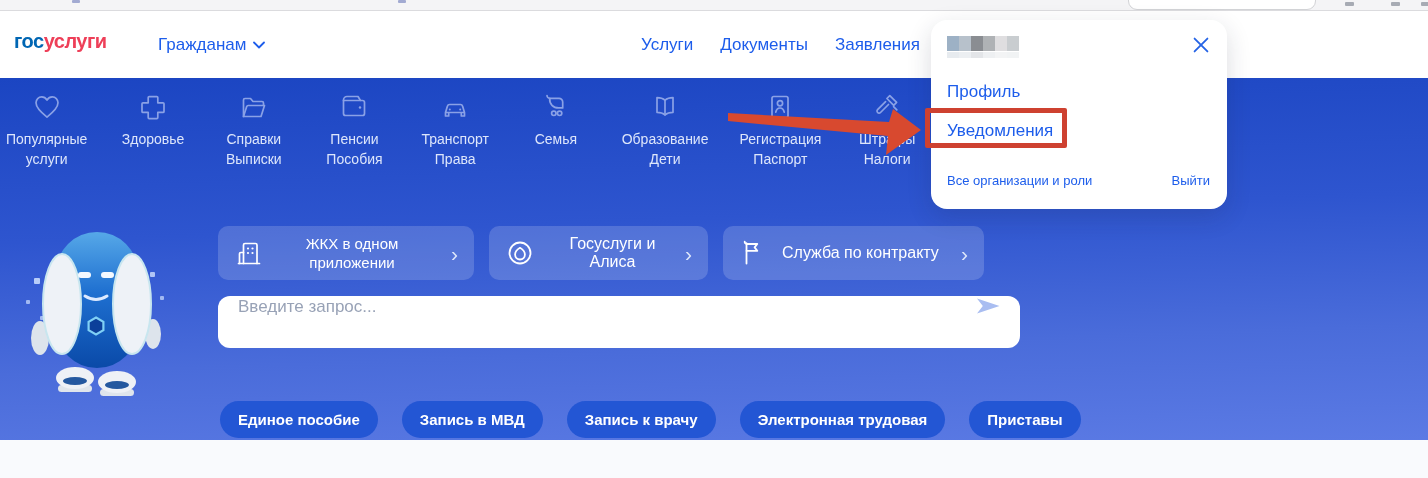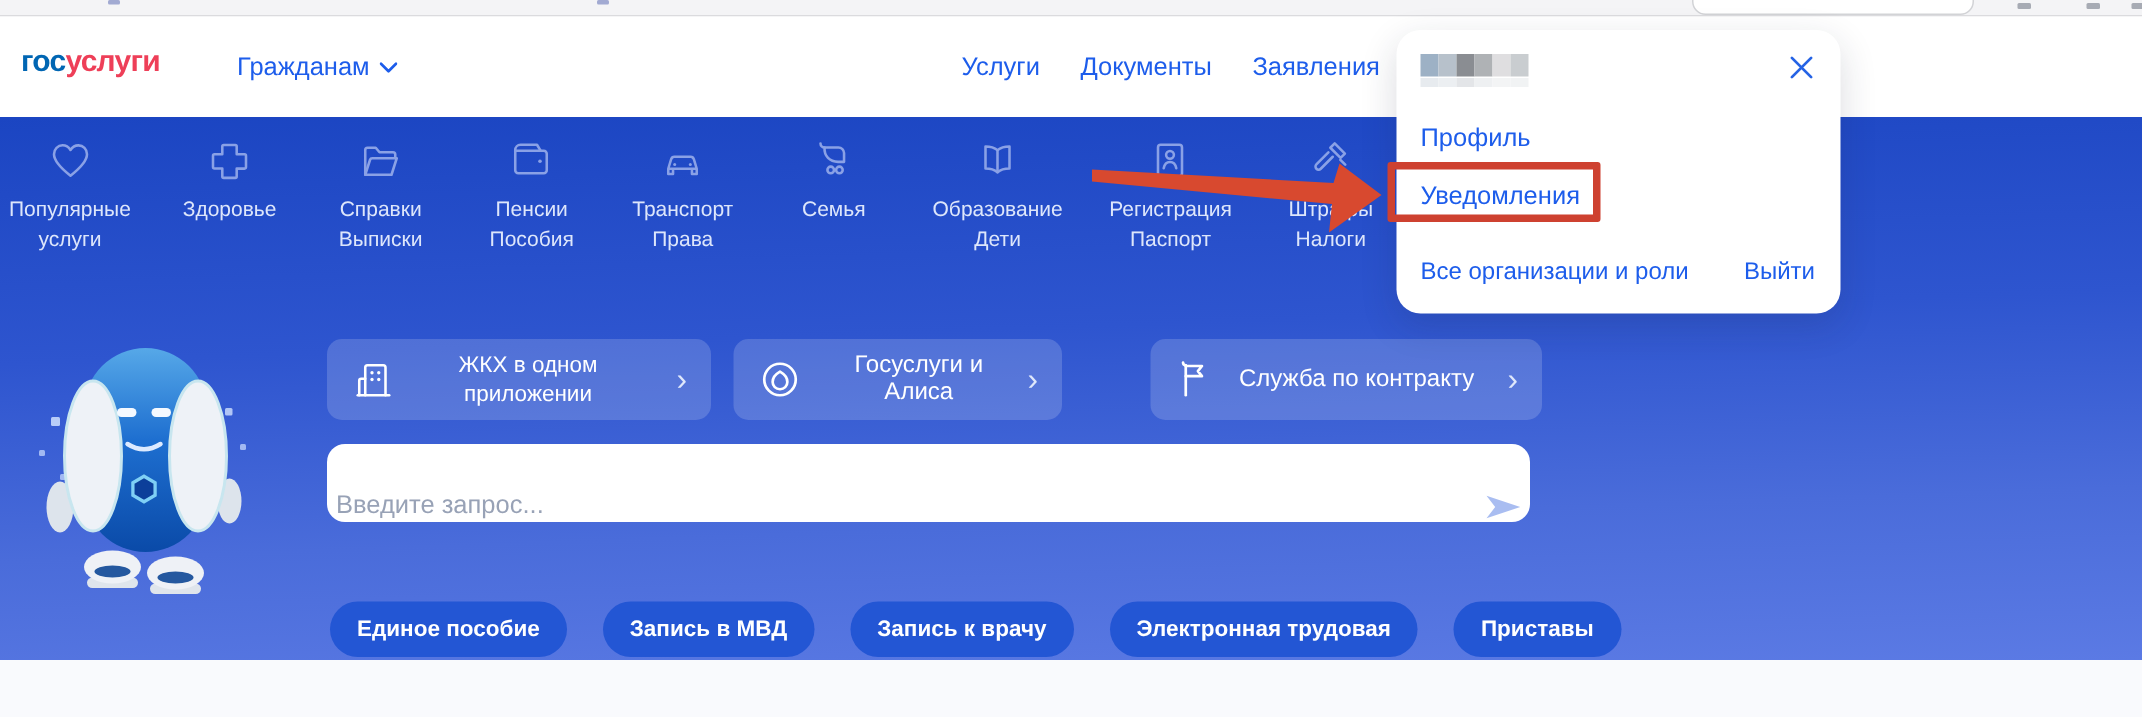--- a/index.html
+++ b/index.html
@@ -28,27 +28,27 @@
   .categories{position:absolute;left:6px;top:14px;width:916px;display:flex;gap:31px;}
   .cat{flex:1;display:flex;flex-direction:column;align-items:center;text-align:center;
        color:#dde6fb;font-size:14px;line-height:1.4;cursor:pointer;}
   .cat svg{width:30px;height:30px;color:#9db1ec;opacity:.85;margin-bottom:8px;}
   .cat-label span{display:block;}
 
   .banners{position:absolute;left:218px;top:148px;display:flex;gap:15px;text-align:center;}
   .banner{height:54px;border-radius:10px;background:rgba(255,255,255,0.17);display:flex;align-items:center;
           padding:0 16px;color:#fff;cursor:pointer;box-sizing:border-box;}
   .banner svg{width:30px;height:30px;color:#fff;margin-right:13px;flex:none;}
-  .banner.b0{width:256px;} .banner.b1{width:219px;} .banner.b2{width:261px;margin-left:44px;}
+  .banner.b0{width:256px;} .banner.b1{width:219px;} .banner.b2{width:261px;}
   .banner .txt{font-size:16px;}
   .banner.b0 .txt{font-size:15px;line-height:1.3;width:150px;}
   .chev{margin-left:auto;font-size:21px;color:#dfe8fb;padding-left:8px;line-height:1;}
 
   .search-bar{position:absolute;left:218px;top:218px;width:802px;height:52px;background:#fff;border-radius:12px;
-              display:flex;align-items:flex-end;padding:0 4px;box-sizing:border-box;}
+              display:flex;align-items:flex-start;padding:0 18px;box-sizing:border-box;}
   .search-bar input{flex:1;border:none;outline:none;font-size:17px;color:#333;font-family:inherit;background:transparent;}
   .search-bar input::placeholder{color:#98a2b6;}
   .send-btn{background:none;border:none;cursor:pointer;padding:0;display:flex;align-items:center;}
 
   .pills{position:absolute;left:220px;top:283px;display:flex;gap:24px;margin-top:40px;}
   .pill{background:#2356d4;border:none;color:#fff;font-size:15px;font-weight:bold;
         padding:0 18px;height:37px;border-radius:19px;font-family:inherit;cursor:pointer;}
 
   .robot{position:absolute;left:20px;top:148px;width:152px;height:178px;}
 
@@ -63,21 +63,21 @@
   .blur-cell{width:12px;height:100%;}
   .r1 .blur-cell:nth-child(1){background:#9db1c5}.r1 .blur-cell:nth-child(2){background:#b7c1cb}
   .r1 .blur-cell:nth-child(3){background:#8a8d92}.r1 .blur-cell:nth-child(4){background:#afb2b5}
   .r1 .blur-cell:nth-child(5){background:#dfdee0}.r1 .blur-cell:nth-child(6){background:#c9cdd0}
   .r2 .blur-cell:nth-child(1){background:#e7ebef}.r2 .blur-cell:nth-child(2){background:#eceff2}
   .r2 .blur-cell:nth-child(3){background:#e3e5e8}.r2 .blur-cell:nth-child(4){background:#eef0f2}
   .r2 .blur-cell:nth-child(5){background:#f3f4f5}.r2 .blur-cell:nth-child(6){background:#f1f3f4}
   .close-btn{position:absolute;right:14px;top:14px;width:24px;height:24px;background:none;border:none;cursor:pointer;padding:0;}
   .panel-link{position:absolute;left:16px;font-size:17px;color:#1d5deb;text-decoration:none;cursor:pointer;}
   .link-profile{top:62px;} .link-notif{top:101px;}
-  .panel-footer{position:absolute;left:16px;right:17px;top:153px;display:flex;justify-content:space-between;font-size:16px;}
+  .panel-footer{position:absolute;left:16px;right:17px;top:153px;display:flex;justify-content:space-between;font-size:13px;}
   .panel-footer a{color:#1d5deb;text-decoration:none;cursor:pointer;}
 
   
   .highlight-box{position:absolute;left:925px;top:108px;width:142px;height:40px;border:5px solid #ce4130;
                  border-radius:2px;z-index:12;box-sizing:border-box;}
   .arrow-svg{position:absolute;left:0;top:0;width:1428px;height:478px;z-index:13;pointer-events:none;}
 </style>
 </head>
 <body>
 

